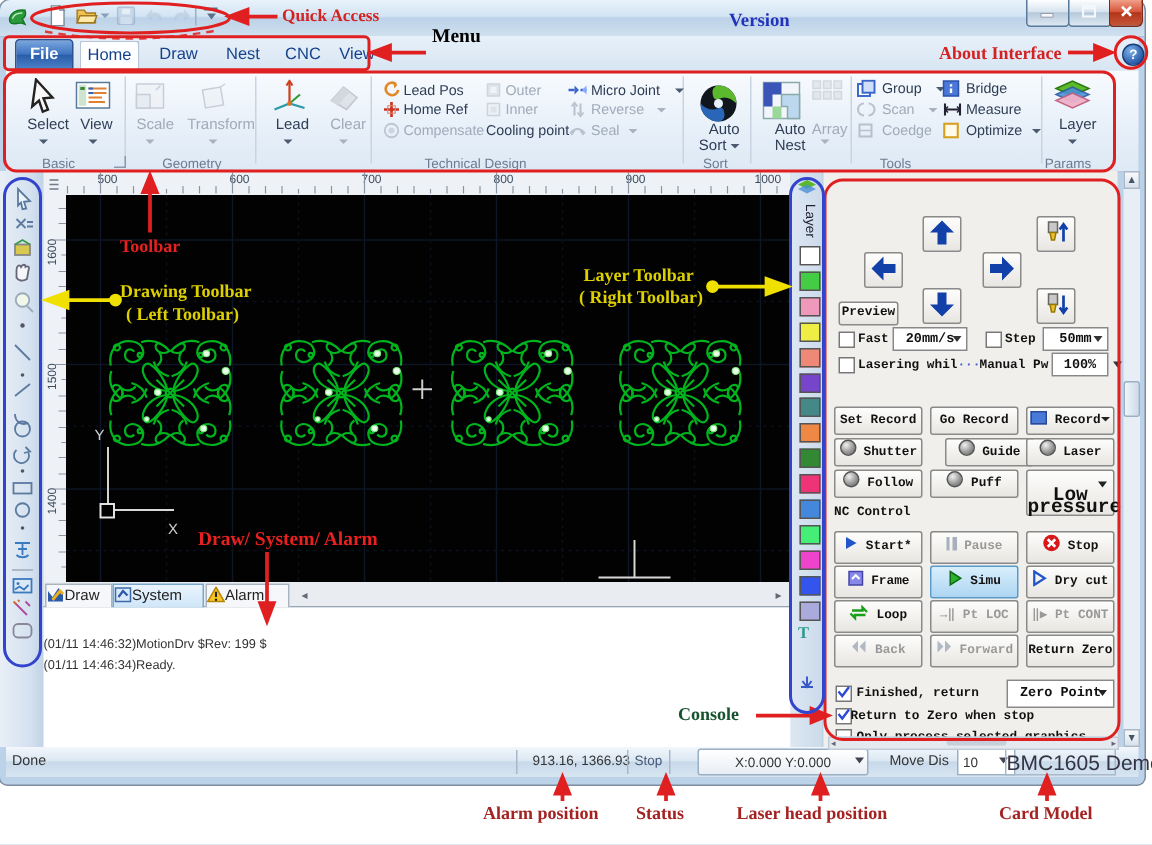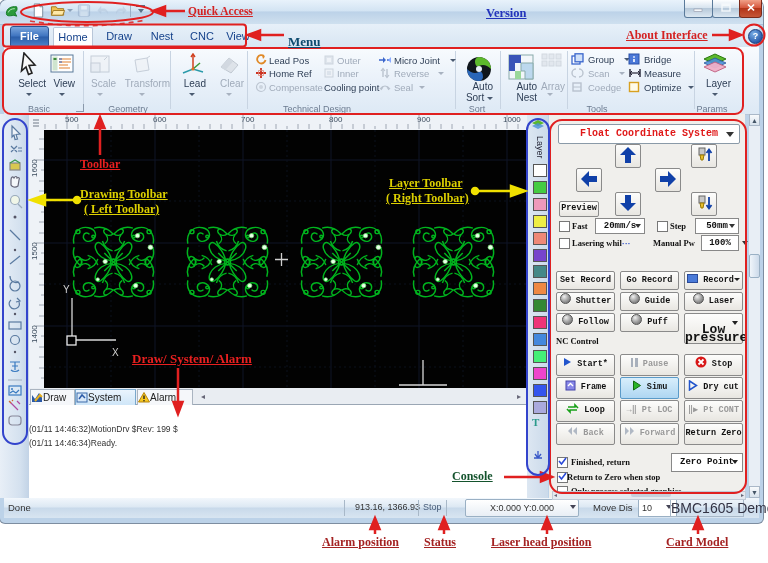--- a/index.html
+++ b/index.html
@@ -55,24 +55,24 @@
 
 #rpanel{position:absolute;left:549px;top:114px;width:196px;height:384px;background:#f0efec;
   font-family:"Liberation Mono",monospace;}
 .pbtn{position:absolute;background:linear-gradient(#fdfdfc,#e8e6e1);border:1px solid #8a8a8a;
   border-radius:2px;font-size:8.5px;font-weight:bold;color:#111;text-align:center;
   font-family:"Liberation Mono",monospace;}
 .pcheck{position:absolute;width:9px;height:9px;background:#fff;border:1px solid #777;}
 .pcombo{position:absolute;background:#fff;border:1px solid #888;font-size:9px;font-weight:bold;
   font-family:"Liberation Mono",monospace;color:#111;}
 .ptext{position:absolute;font-size:8.5px;font-weight:bold;color:#111;white-space:nowrap;
-  font-family:Liberation Serif, serif;text-align:center;}
+  font-family:Liberation Mono, monospace;text-align:center;}
 #rscroll{position:absolute;left:749px;top:114px;width:11px;height:384px;background:#e8eef5;}
 
-.ann{position:absolute;font-family:"Liberation Serif",serif;font-weight:bold;white-space:nowrap;z-index:60;text-decoration:underline;}
+.ann{position:absolute;font-family:"Liberation Serif",serif;font-weight:bold;white-space:nowrap;z-index:60;}
 .led{display:inline-block;width:9px;height:9px;border-radius:50%;vertical-align:-1px;
   background:radial-gradient(circle at 35% 30%,#f0f0f0,#9a9a9a 55%,#606060);border:1px solid #555;}
 #overlay{position:absolute;left:0;top:0;width:768px;height:563px;pointer-events:none;z-index:50;}
 </style></head>
 <body>
 <div id="win"></div>
 <div id="titlebar">
  <svg class="qaicon" style="left:4px;top:4px" viewBox="0 0 16 16">
       <path d="M2 10 C2 5 7 2 13 3 C14 6 13 8 11 9 L13 13 L10 12 C5 13 2 13 2 10Z" fill="#2a9a3a" stroke="#117722" stroke-width="1"></path>
       <path d="M4 9 C5 6 8 5 11 5" stroke="#bfe8c4" stroke-width="1" fill="none"></path>
@@ -483,24 +483,20 @@
  <div class="abs" style="left:419px;top:4px;font-size:9px;color:#445a77">Stop</div>
  <div class="ssep" style="left:442px"></div>
  <div class="abs" style="left:461px;top:1px;width:112px;height:16px;background:linear-gradient(#fff,#e8eef5);border:1px solid #9ab0c4;border-radius:2px;text-align:center;line-height:16px;font-size:9px">X:0.000 Y:0.000</div>
  <div class="abs" style="left:566px;top:7px;width:0;height:0;border-left:3.5px solid transparent;border-right:3.5px solid transparent;border-top:4px solid #445"></div>
  <div class="abs" style="left:589px;top:4px">Move Dis</div>
  <div class="abs" style="left:634px;top:1px;width:34px;height:16px;background:#fff;border:1px solid #9ab0c4;font-size:9px;line-height:16px;padding-left:3px">10</div>
  <div class="abs" style="left:662px;top:7px;width:0;height:0;border-left:3.5px solid transparent;border-right:3.5px solid transparent;border-top:4px solid #445"></div>
  <div class="abs" style="left:666px;top:1px;width:72px;height:16px;border:1px solid #a8b8c8;text-align:center;line-height:16px;font-size:14px;color:#334;white-space:nowrap">BMC1605 Demo</div>
 </div>
 <div id="rpanel">
- <div class="abs" style="left:9px;top:10px;width:180px;height:18px;background:#fff;border:1px solid #8a9aa8;border-radius:2px">
-  <div style="font-size:10px;font-weight:bold;color:#e01818;text-align:center;line-height:18px;font-family:'Liberation Mono',monospace">Float Coordinate System</div>
-  <div class="abs" style="right:5px;top:7px;width:0;height:0;border-left:4px solid transparent;border-right:4px solid transparent;border-top:5px solid #333"></div>
- </div>
  <div class="pbtn" style="left:66px;top:30px;width:24px;height:22px"><svg width="22" height="20" viewBox="0 0 22 20">
         <path d="M11 2 L19 10 L14 10 L14 18 L8 18 L8 10 L3 10 Z" fill="#1040a8"></path>
       </svg></div>
  <div class="pbtn" style="left:27px;top:54px;width:24px;height:22px"><svg width="22" height="20" viewBox="0 0 22 20">
         <path d="M3 10 L11 2 L11 7 L19 7 L19 13 L11 13 L11 18 Z" fill="#1040a8"></path>
       </svg></div>
  <div class="pbtn" style="left:106px;top:54px;width:24px;height:22px"><svg width="22" height="20" viewBox="0 0 22 20">
         <path d="M19 10 L11 2 L11 7 L3 7 L3 13 L11 13 L11 18 Z" fill="#1040a8"></path>
       </svg></div>
  <div class="pbtn" style="left:66px;top:78px;width:24px;height:22px"><svg width="22" height="20" viewBox="0 0 22 20">
@@ -524,21 +520,21 @@
  <div class="ptext" style="left:121px;top:107px">Step</div>
  <div class="pcombo" style="left:146px;top:104px;width:42px;height:14px;line-height:14px;text-align:center">50mm<span style="position:absolute;right:3px;top:5px;width:0;height:0;border-left:3px solid transparent;border-right:3px solid transparent;border-top:4px solid #333"></span></div>
  <div class="pcheck" style="left:10px;top:124px"></div>
  <div class="ptext" style="left:23px;top:124px">Lasering whil<span style="color:#3a5acc">···</span></div>
  <div class="ptext" style="left:104px;top:124px">Manual Pw</div>
  <div class="pcombo" style="left:152px;top:121px;width:36px;height:14px;line-height:14px;text-align:center">100%<span style="position:absolute;right:-10px;top:5px;width:0;height:0;border-left:3px solid transparent;border-right:3px solid transparent;border-top:4px solid #333"></span></div>
  <div class="pbtn" style="left:7px;top:157px;width:57px;height:17px;line-height:16px">Set Record</div>
  <div class="pbtn" style="left:71px;top:157px;width:57px;height:17px;line-height:16px">Go Record</div>
  <div class="pbtn" style="left:135px;top:157px;width:57px;height:17px;line-height:16px"><span style="display:inline-block;width:9px;height:7px;background:#4a7ad8;border:1px solid #2a4a98;vertical-align:-1px"></span> Record<span class="caret" style="position:static;border-top-color:#222"></span></div>
  <div class="pbtn" style="left:7px;top:178px;width:57px;height:17px;line-height:16px"><span class="led"></span> Shutter</div>
- <div class="pbtn" style="left:71px;top:178px;width:57px;height:17px;line-height:16px"><span class="led"></span> Guide</div>
+ <div class="pbtn" style="left:81px;top:178px;width:57px;height:17px;line-height:16px"><span class="led"></span> Guide</div>
  <div class="pbtn" style="left:135px;top:178px;width:57px;height:17px;line-height:16px"><span class="led"></span> Laser</div>
  <div class="pbtn" style="left:7px;top:199px;width:57px;height:17px;line-height:16px"><span class="led"></span> Follow</div>
  <div class="pbtn" style="left:71px;top:199px;width:57px;height:17px;line-height:16px"><span class="led"></span> Puff</div>
  <div class="pbtn" style="left:135px;top:199px;width:57px;height:17px;font-size:13px;line-height:8px;padding-top:12px">Low<br>pressure<span style="position:absolute;right:4px;top:7px;width:0;height:0;border-left:3.5px solid transparent;border-right:3.5px solid transparent;border-top:4px solid #222"></span></div>
  <div class="ptext" style="left:7px;top:222px">NC Control</div>
  <div class="pbtn" style="left:7px;top:240px;width:57px;height:20px;line-height:19px"><svg width="9" height="10" viewBox="0 0 9 10" style="vertical-align:-1px">
         <path d="M1 1 L8 5 L1 9Z" fill="#2255cc"></path>
       </svg> Start*</div>
  <div class="pbtn" style="left:71px;top:240px;width:57px;height:20px;line-height:19px;color:#999"><span style="display:inline-block;width:2.5px;height:9px;background:#a8b0bc;vertical-align:-1px"></span><span style="display:inline-block;width:2.5px;height:9px;background:#a8b0bc;vertical-align:-1px;margin-left:2px"></span> Pause</div>
  <div class="pbtn" style="left:135px;top:240px;width:57px;height:20px;line-height:19px"><svg width="12" height="12" viewBox="0 0 12 12" style="vertical-align:-2px">
@@ -631,21 +627,21 @@
   <circle cx="77" cy="200" r="3"></circle>
       <line x1="44" y1="200" x2="77" y2="200"></line>
       <polygon points="31,200 45,195 45,205"></polygon>
   <circle cx="475" cy="191" r="3"></circle>
       <line x1="475" y1="191" x2="512" y2="191"></line>
       <polygon points="525,191 511,186 511,196"></polygon>
  </g>
 </svg>
 <div class="ann" style="left:188px;top:5px;font-size:11.5px;color:#d42222">Quick Access</div>
 <div class="ann" style="left:486px;top:6px;font-size:12.5px;color:#2233bb">Version</div>
-<div class="ann" style="left:288px;top:34px;font-size:13px;color:#0c4a6e">Menu</div>
+<div class="ann" style="left:288px;top:16px;font-size:13px;color:#000000">Menu</div>
 <div class="ann" style="left:626px;top:28px;font-size:12px;color:#d42222">About Interface</div>
 <div class="ann" style="left:80px;top:157px;font-size:12px;color:#e82020">Toolbar</div>
 <div class="ann" style="left:80px;top:187px;font-size:12px;color:#ddd000">Drawing Toolbar<br><span style="margin-left:4px">( Left Toolbar)</span></div>
 <div class="ann" style="left:389px;top:176px;font-size:12px;color:#ddd000">Layer Toolbar<br><span style="margin-left:-3px">( Right Toolbar)</span></div>
 <div class="ann" style="left:132px;top:351px;font-size:13px;color:#e82020">Draw/ System/ Alarm</div>
 <div class="ann" style="left:452px;top:469px;font-size:12px;color:#14532d">Console</div>
 <div class="ann" style="left:322px;top:535px;font-size:12px;color:#a42222">Alarm position</div>
 <div class="ann" style="left:424px;top:535px;font-size:12px;color:#a42222">Status</div>
 <div class="ann" style="left:491px;top:535px;font-size:12px;color:#a42222">Laser head position</div>
 <div class="ann" style="left:666px;top:535px;font-size:12px;color:#a42222">Card Model</div>

